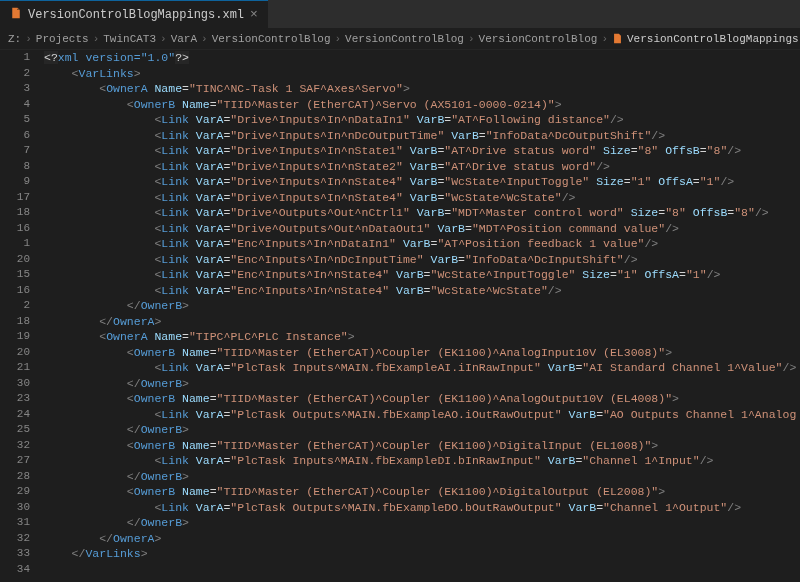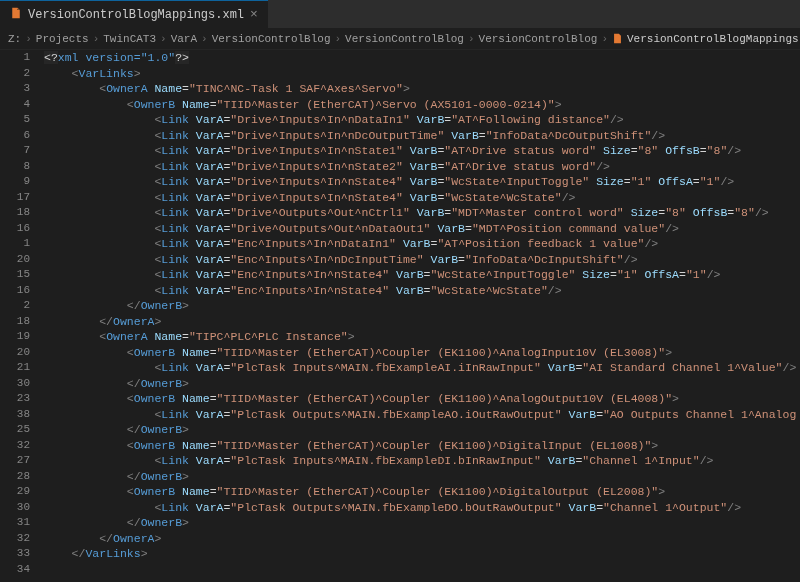--- a/index.html
+++ b/index.html
@@ -131,21 +131,21 @@
       <div class="ln">20</div>
       <div class="ln">15</div>
       <div class="ln">16</div>
       <div class="ln">2</div>
       <div class="ln">18</div>
       <div class="ln">19</div>
       <div class="ln">20</div>
       <div class="ln">21</div>
       <div class="ln">30</div>
       <div class="ln">23</div>
-      <div class="ln">38</div>
+      <div class="ln">24</div>
       <div class="ln">25</div>
       <div class="ln">32</div>
       <div class="ln">27</div>
       <div class="ln">28</div>
       <div class="ln">29</div>
       <div class="ln">30</div>
       <div class="ln">31</div>
       <div class="ln">32</div>
       <div class="ln">33</div>
       <div class="ln">34</div>

